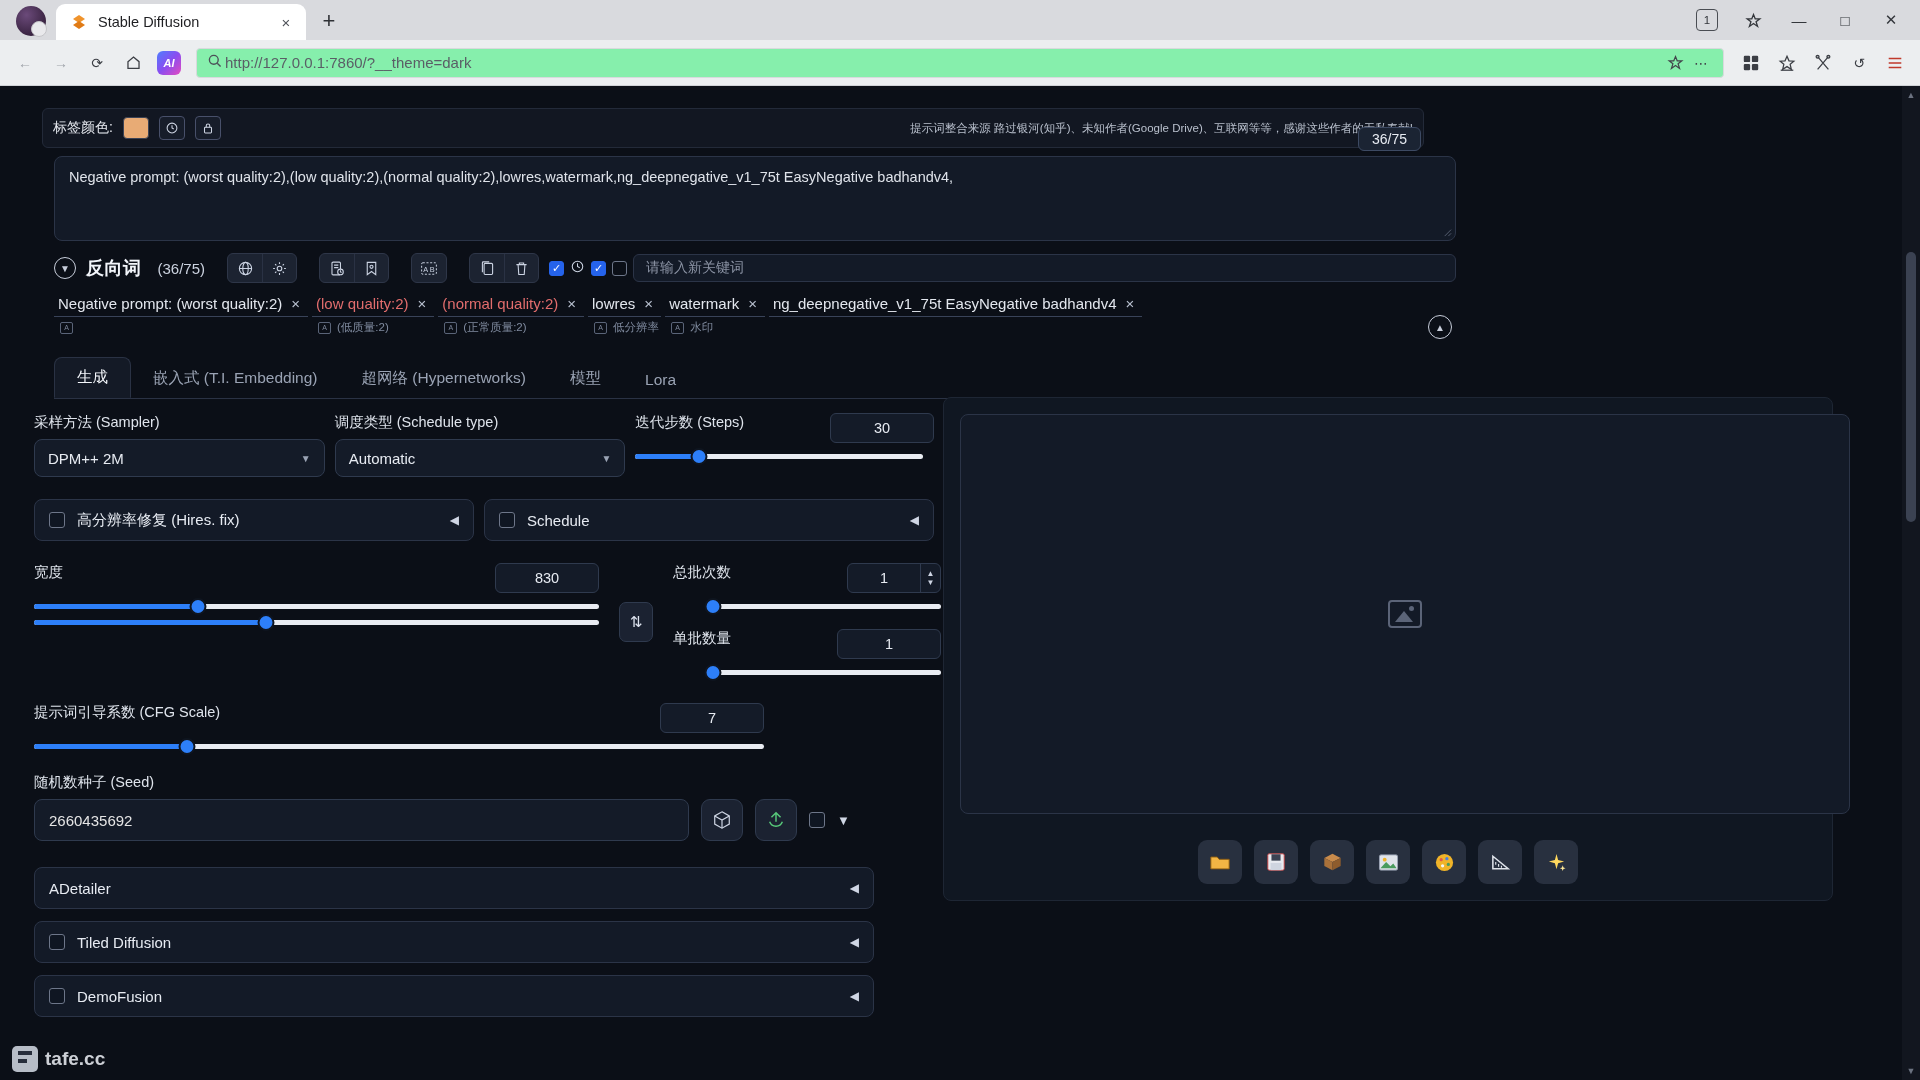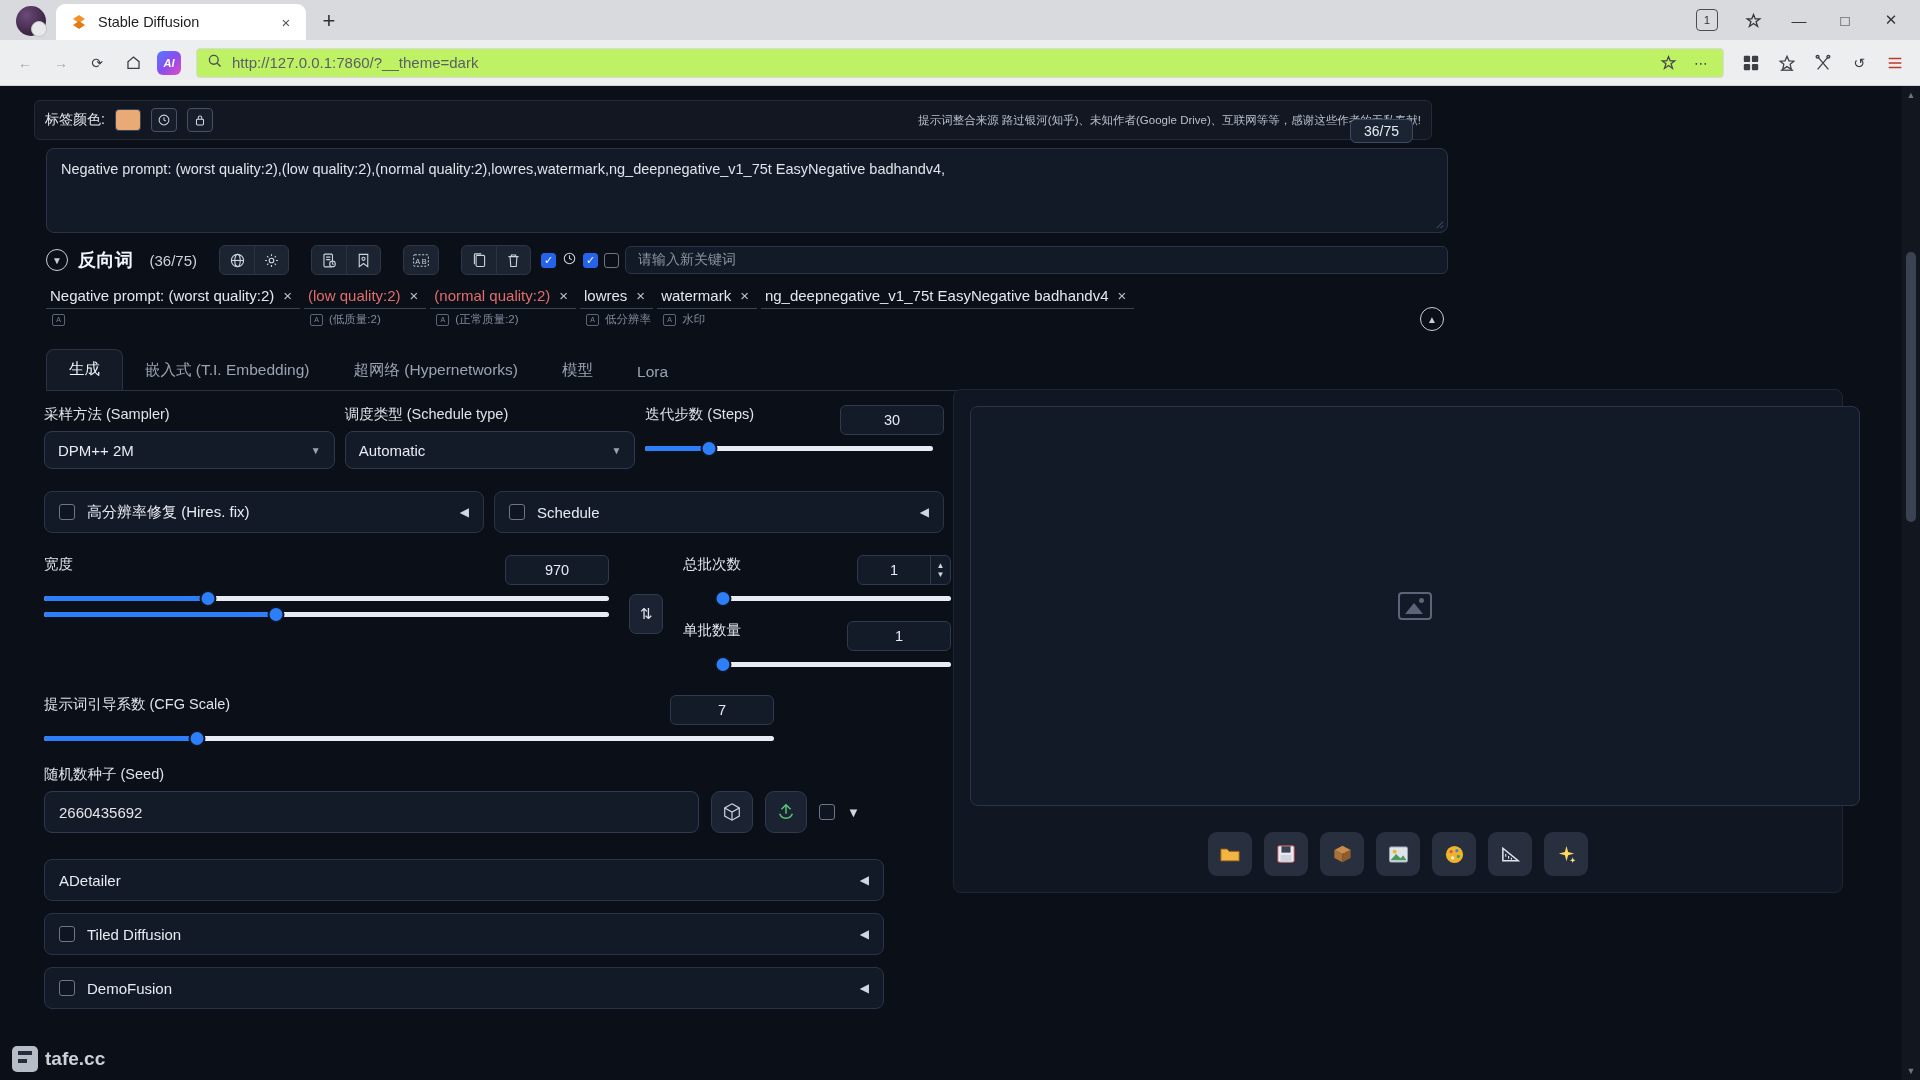--- a/index.html
+++ b/index.html
@@ -50,22 +50,22 @@
     width:34px;height:34px;border-radius:6px;display:flex;align-items:center;justify-content:center;
     color:#3b3e44;
   }
   .nav-icon.disabled{ color:#9fa3aa; }
   .ai-badge{
     width:24px;height:24px;border-radius:6px;
     background:linear-gradient(135deg,#4f7dff 0%,#8a4df0 50%,#e34bc0 100%);
     color:#fff;font-size:11px;font-weight:bold;display:flex;align-items:center;justify-content:center;font-style:italic;
   }
   .urlbar{
-    flex:1; height:30px; background:#bef264; border-radius:4px; display:flex; align-items:center;
-    gap:9px; padding:0 10px; margin:0 8px; border:1px solid #d8dadd;
+    flex:1; height:30px; background:#86efac; border-radius:4px; display:flex; align-items:center;
+    gap:2px; padding:0 10px; margin:0 8px; border:1px solid #d8dadd;
   }
   .urlbar .url-text{ flex:1; font-size:15px; color:#5a5e66; white-space:nowrap; overflow:hidden;}
   .url-act{ width:24px;height:24px;display:flex;align-items:center;justify-content:center;color:#42454b;}
   .searchbox{
     width:385px;height:30px;background:#fff;border:1px solid #d8dadd;border-radius:4px;
     display:flex;align-items:center;gap:10px;padding:0 10px; margin-right:8px;
   }
   .searchbox .s-text{ font-size:14.5px; color:#70747c;}
   .nav-right{ display:flex;align-items:center;gap:2px;}
 
@@ -82,21 +82,21 @@
   }
   .scrollbar .thumb{
     position:absolute; left:4px; width:10px; border-radius:5px; background:#3b4252;
     top:166px; height:270px;
   }
   .scrollbar .arrow{
     position:absolute; left:0; width:18px; height:18px; color:#6b7280; font-size:9px;
     display:flex;align-items:center;justify-content:center;
   }
 
-  .sd-wrap{ width:1448px; padding:8px; }
+  .sd-wrap{ width:1448px; padding:16px; }
 
   
   .taglib-bar{
     height:40px; margin:6px 8px 0 26px; display:flex; align-items:center; gap:10px;
     background:#121722; border:1px solid #232a39; border-radius:6px; padding:0 10px;
   }
   .taglib-label{ font-size:14px; color:#e6e9ef;}
   .swatch{ width:26px;height:22px;border-radius:4px;background:#e8ab75; border:1px solid #3a4255;}
   .mini-btn{
     width:26px;height:24px; border:1px solid #48506a; border-radius:4px;
@@ -171,21 +171,21 @@
 
   
   .tabs-row{
     margin:22px 0 0 38px; width:1402px; height:42px; display:flex; align-items:flex-end;
     border-bottom:1px solid #2a3244; gap:0;
   }
   .tb{ padding:9px 22px; font-size:15.5px; color:#9aa3b4; border-radius:8px 8px 0 0;}
   .tb.active{ color:#f4f7fb; background:#141a26; border:1px solid #2a3244; border-bottom-color:#141a26; }
 
   
-  .main{ display:flex; margin-left:36px; width:1440px; gap:9px; padding-top:14px;}
+  .main{ display:flex; margin-left:18px; width:1440px; gap:9px; padding-top:14px;}
   .left{ width:900px;}
   .right{ width:890px;}
 
   .lbl{ font-size:14.5px; color:#dfe4ec; margin-bottom:7px;}
   .row{ display:flex; gap:10px;}
   .select{
     height:38px; background:#141b28; border:1px solid #2f3a4e; border-radius:8px;
     display:flex; align-items:center; justify-content:space-between; padding:0 13px;
     font-size:15px; color:#e7ebf2;
   }
@@ -569,21 +569,21 @@
                 <span class="sqcbx"></span>
                 <span>Schedule</span>
                 <span class="tri">◀</span>
               </div>
             </div>
 
             <div class="row" style="margin-top:22px; align-items:flex-start;">
               <div style="width:575px;">
                 <div style="display:flex;align-items:flex-start;justify-content:space-between;">
                   <div class="lbl">宽度</div>
-                  <div class="num-box">970</div>
+                  <div class="num-box">830</div>
                 </div>
                 <div class="slider" style="width:565px;">
                   <div class="fill" style="width:29%"></div>
                   <div class="knob" style="left:29%"></div>
                 </div>
 
                 <div class="slider" style="width:565px;">
                   <div class="fill" style="width:41%"></div>
                   <div class="knob" style="left:41%"></div>
                 </div>

